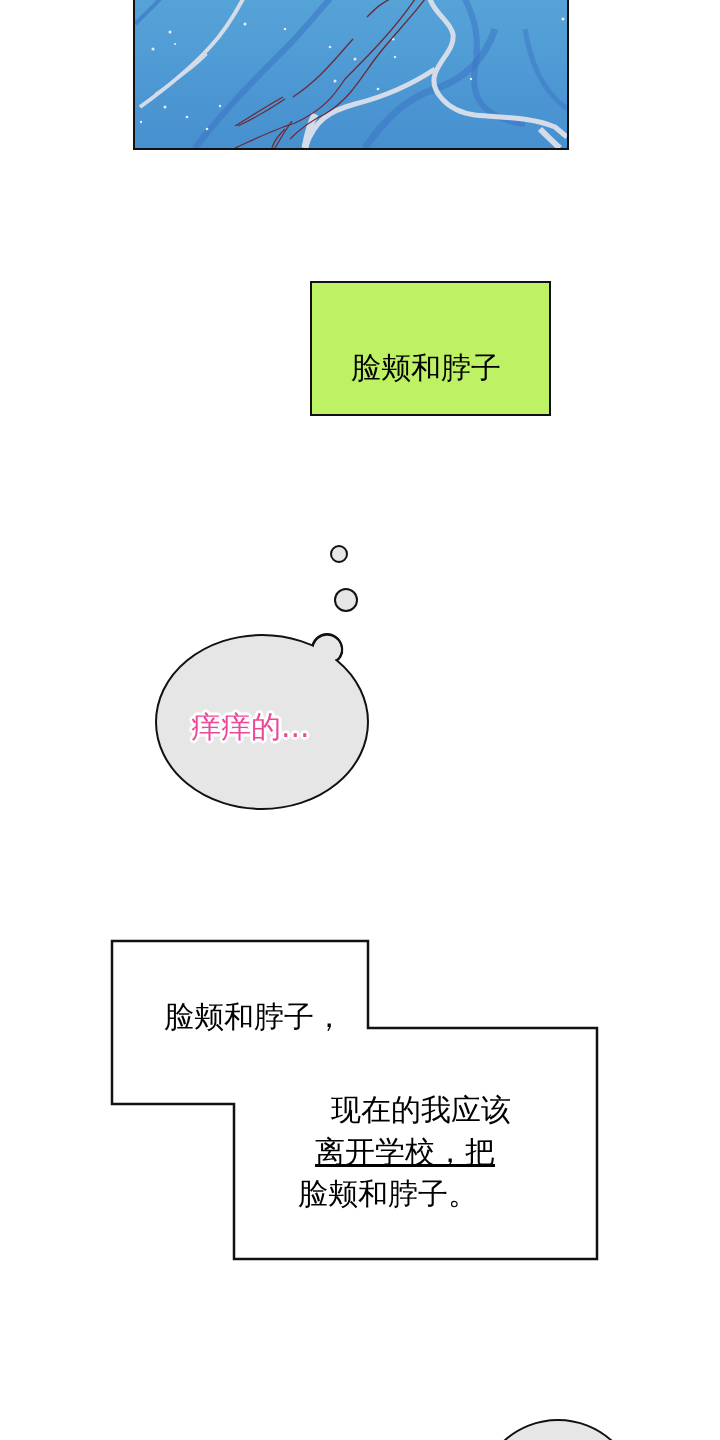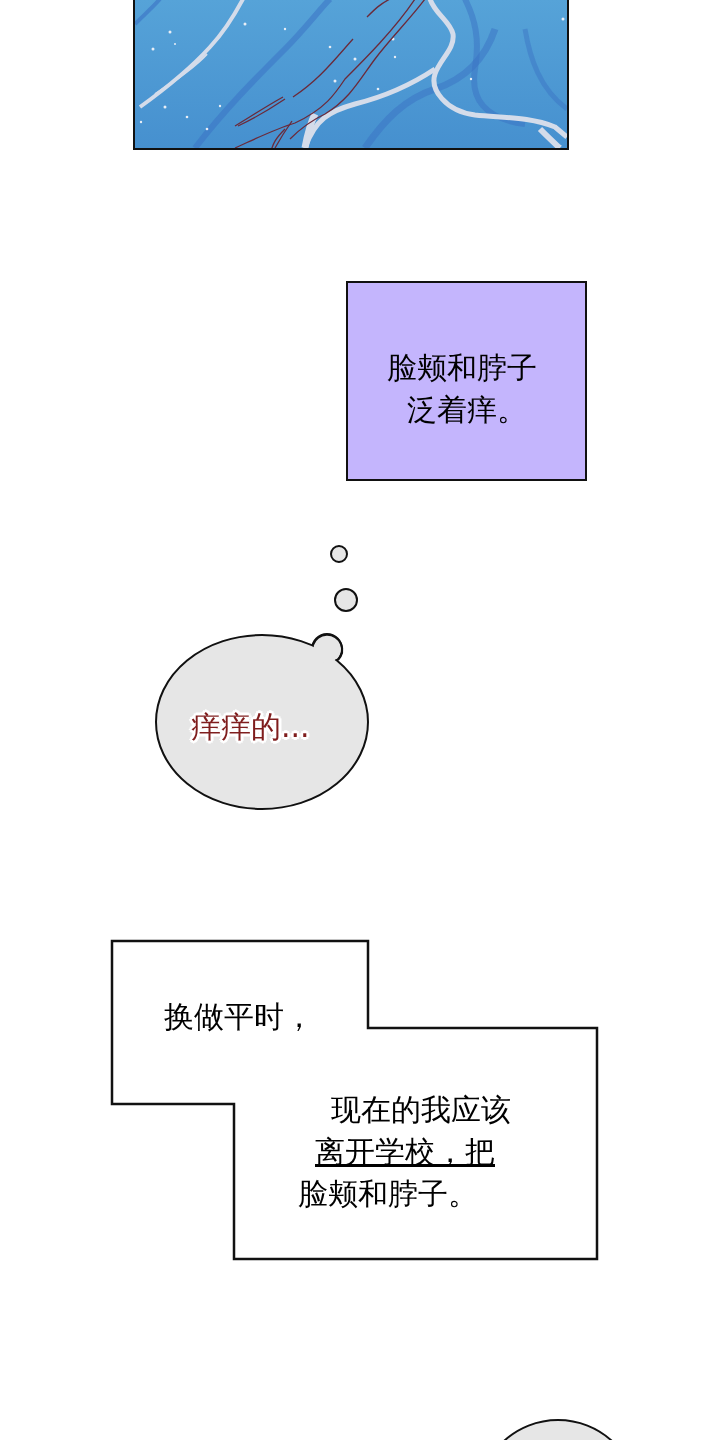--- a/index.html
+++ b/index.html
@@ -27,25 +27,24 @@
     .panel-art svg {
       position: absolute;
       left: 0;
       top: 0;
     }
     .caption-box {
       position: absolute;
       left: 310px;
       top: 281px;
       width: 241px;
-      height: 200px;
+      height: 135px;
       border: 2px solid #111;
-      background: #c4b5fd;
+      background: #bef264;
       box-sizing: border-box;
-      margin-left: 36px;
     }
     .caption-text {
       position: absolute;
       font-size: 30px;
       line-height: 42px;
       color: #000;
       white-space: nowrap;
       letter-spacing: 0px;
     }
     .cap1-l1 { left: 39px; top: 64px; }
@@ -55,21 +54,21 @@
       position: absolute;
       left: 0;
       top: 0;
     }
     .thought-text {
       position: absolute;
       left: 191px;
       top: 706px;
       font-size: 30px;
       line-height: 42px;
-      color: #7f1d1d;
+      color: #ec4899;
       white-space: nowrap;
       text-shadow:
         -2px -2px 0 #fff, 2px -2px 0 #fff, -2px 2px 0 #fff, 2px 2px 0 #fff,
         0 -2px 0 #fff, 0 2px 0 #fff, -2px 0 0 #fff, 2px 0 0 #fff,
         -3px 0 0 #fff, 3px 0 0 #fff, 0 -3px 0 #fff, 0 3px 0 #fff;
       text-align: center;
     }
     .step-box-svg {
       position: absolute;
       left: 0;
@@ -142,37 +141,36 @@
       <path d="M150 100 C135 110 118 120 103 127"></path>
       <path d="M150 130 C140 140 138 145 136 152"></path>
       <path d="M157 122 C150 132 145 140 140 149"></path>
       <path d="M290 0 C275 20 255 40 240 60 C225 80 215 100 190 115 C175 122 165 130 155 140"></path>
     </g>
   </svg>
 </div>
 
 <div class="caption-box">
   <span class="caption-text cap1-l1">脸颊和脖子</span>
-  <span class="caption-text cap1-l2">泛着痒。</span>
 </div>
 
 <svg class="thought-svg" width="720" height="1440" viewBox="0 0 720 1440">
   <circle cx="339" cy="554" r="8" fill="#e6e6e6" stroke="#111" stroke-width="2"></circle>
   <circle cx="346" cy="600" r="11" fill="#e6e6e6" stroke="#111" stroke-width="2"></circle>
   <circle cx="327" cy="649" r="15" fill="#e6e6e6" stroke="#111" stroke-width="2"></circle>
   <ellipse cx="262" cy="722" rx="106" ry="87" fill="#e6e6e6" stroke="#111" stroke-width="2"></ellipse>
 
   <circle cx="327" cy="649" r="13.5" fill="#e6e6e6"></circle>
   <path d="M313 645 A15 15 0 0 1 341 644 A15 15 0 0 1 338 660" fill="none" stroke="#111" stroke-width="2"></path>
 </svg>
 <span class="thought-text">痒痒的...</span>
 
 <svg class="step-box-svg" width="720" height="1440" viewBox="0 0 720 1440">
   <polygon points="112,941 368,941 368,1028 597,1028 597,1259 234,1259 234,1104 112,1104" fill="#ffffff" stroke="#111" stroke-width="2.5" stroke-linejoin="miter"></polygon>
 </svg>
-<span class="sb-text sb-l1">换做平时，</span>
+<span class="sb-text sb-l1">脸颊和脖子，</span>
 <span class="sb-text sb-l2">现在的我应该</span>
 <span class="sb-text sb-l3">离开学校，把</span>
 <span class="sb-text sb-l4">脸颊和脖子。</span>
 
 <svg class="thought-svg" width="720" height="1440" viewBox="0 0 720 1440">
   <ellipse cx="558" cy="1500" rx="80" ry="80" fill="#e6e6e6" stroke="#111" stroke-width="2"></ellipse>
 </svg>
 
 </body></html>

